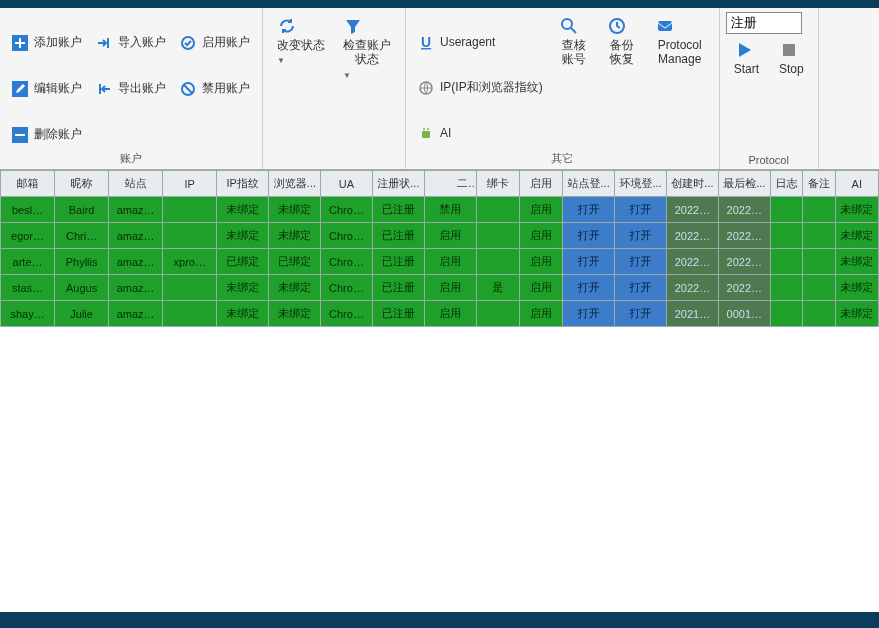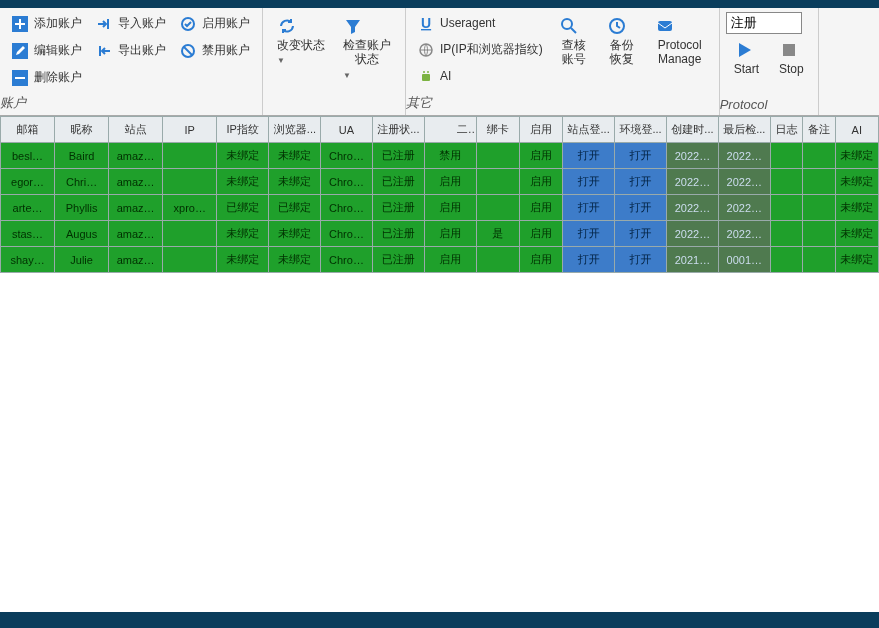--- a/index.html
+++ b/index.html
@@ -1,23 +1,23 @@
 <!DOCTYPE html>
 <html><head>
 <meta charset="utf-8">
 <style>
 * { box-sizing: border-box; margin: 0; padding: 0; }
 body { font-family: "Microsoft YaHei", Arial, sans-serif; font-size: 12px; background: #fff; width: 879px; height: 628px; overflow: hidden; display: flex; flex-direction: column; }
 .titlebar { height: 8px; background: #0a3d5c; }
 .ribbon { display: flex; border-bottom: 1px solid #aaa; background: #f5f5f5; }
 .group { border-right: 1px solid #ccc; display: flex; flex-direction: column; }
 .group-body { display: flex; padding: 4px 6px; gap: 2px; flex: 1; }
-.group-label { font-size: 13px; color: #555; padding: 1px 0 3px; font-style: italic; }
+.group-label { text-align: center; font-size: 11px; color: #555; padding: 1px 0 3px; }
 .col { display: flex; flex-direction: column; gap: 4px; }
-.btn { display: flex; align-items: center; gap: 6px; padding: 3px 6px; cursor: pointer; white-space: nowrap; color: #333; }
+.btn { display: flex; align-items: center; gap: 6px; padding: 3px 6px; cursor: pointer; white-space: nowrap; color: #333; margin-top: 19px; }
 .vbtn { display: flex; flex-direction: column; align-items: flex-start; gap: 2px; padding: 4px 8px; cursor: pointer; color: #333; text-align: center; line-height: 1.2; }
 .icon { width: 16px; height: 16px; flex-shrink: 0; }
 .icon-lg { width: 20px; height: 20px; }
 .dd { font-size: 8px; color: #666; margin-top: 2px; }
 .combo { width: 76px; height: 22px; border: 1px solid #888; background: #fff; font-size: 13px; padding: 0 4px; }
 .table-wrap { flex: 1; overflow: auto; background: #fff; }
 table { border-collapse: collapse; width: 100%; table-layout: fixed; }
 th, td { border: 1px solid #9aa; font-size: 11px; height: 26px; overflow: hidden; text-overflow: ellipsis; white-space: nowrap; padding: 0 4px; }
 th { background: #e8ecef; color: #333; font-weight: normal; text-align: center; }
 td { text-align: center; }

